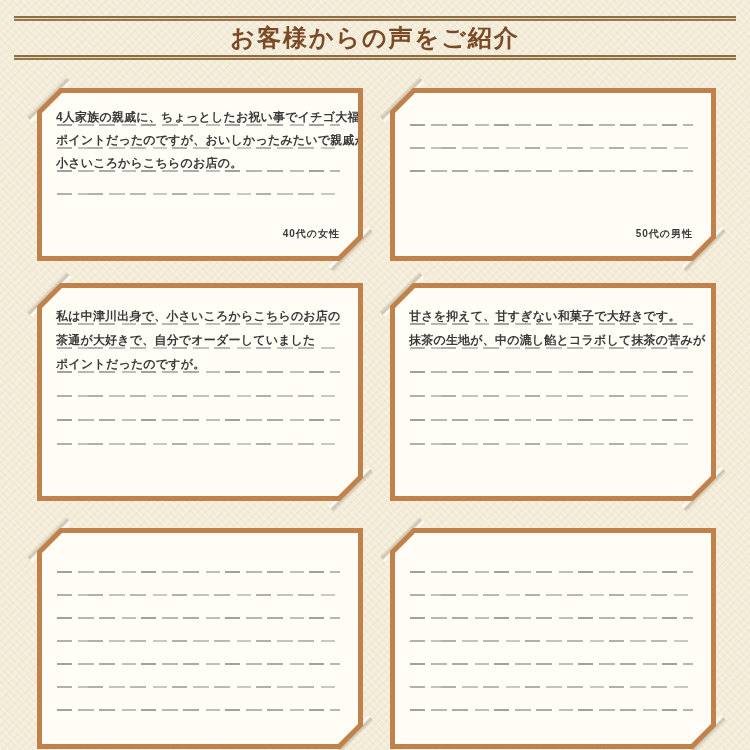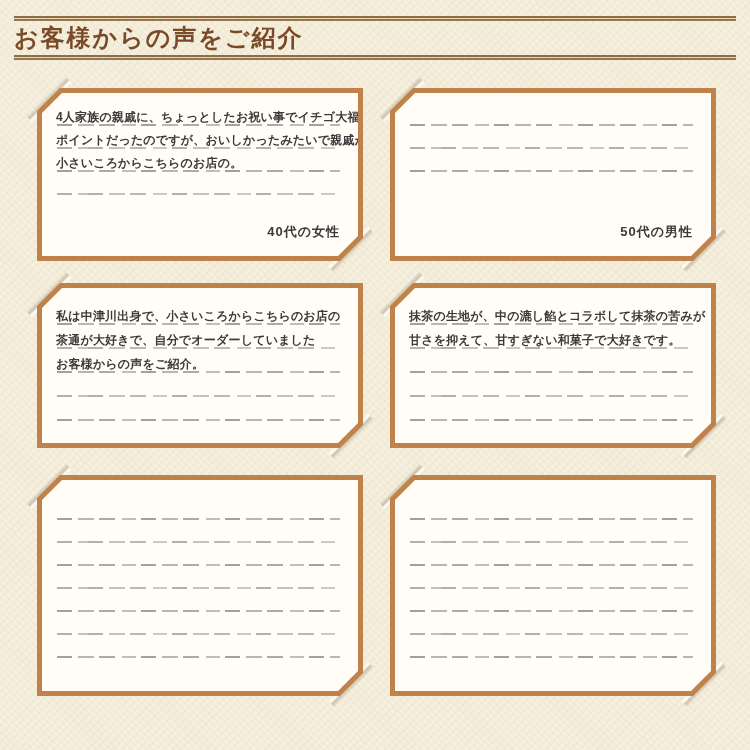--- a/index.html
+++ b/index.html
@@ -14,30 +14,31 @@
     overflow:hidden;
   }
 
   
   .header { position:absolute; top:16px; left:14px; right:14px; }
   .hr-rule {
     height:5px;
     background:linear-gradient(to bottom,#8d6e49 0 36%, #e6d6b0 36% 62%, #97754e 62% 100%);
   }
   .page-title {
+    text-align:center;
     font-size:24px; line-height:28px; font-weight:bold;
     color:#7a4a26; letter-spacing:2px;
     margin:3px 0;
   }
 
   
   .cards { position:absolute; top:88px; left:37px; width:679px; }
   .card-row { display:flex; gap:27px; }
   .row-1 { height:173px; margin-bottom:22px; }
-  .row-2 { height:165px; margin-bottom:27px; }
+  .row-2 { height:218px; margin-bottom:27px; }
   .row-3 { height:221px; }
   .card-wrap { flex:1 1 0; position:relative; }
 
   
   .fold-shadow { position:absolute; width:56px; height:9px; z-index:0; }
   .fold-shadow.tl {
     top:7px; left:-16px; transform:rotate(-45deg);
     background:linear-gradient(to bottom, rgba(150,133,106,0) 0%, rgba(150,133,106,.42) 45%, rgba(255,255,255,.95) 72%, rgba(255,255,255,.15) 100%);
   }
   .fold-shadow.br {
@@ -75,21 +76,21 @@
 
   .line-text {
     position:relative; z-index:1;
     font-size:12px; line-height:1; font-weight:600;
     color:#3a3a3a; letter-spacing:0.2px;
     padding-bottom:6px; white-space:nowrap;
   }
 
   .attribution {
     position:absolute; right:13px; bottom:10px;
-    font-size:13px; font-weight:bold; color:#3a3a3a; letter-spacing:1px;
+    font-size:10px; font-weight:bold; color:#3a3a3a; letter-spacing:1px;
   }
 </style>
 </head>
 <body>
 
 <div class="header">
   <div class="hr-rule"></div>
   <h1 class="page-title">お客様からの声をご紹介</h1>
   <div class="hr-rule"></div>
 </div>
@@ -153,21 +154,21 @@
       <div class="card">
         <div class="card-inner">
           <div class="content c6">
             <div class="line">
                 <span class="line-text">私は中津川出身で、小さいころからこちらのお店の</span>
               </div>
             <div class="line">
                 <span class="line-text">茶通が大好きで、自分でオーダーしていました</span>
               </div>
             <div class="line">
-                <span class="line-text">お客様からの声をご紹介。</span>
+                <span class="line-text">ポイントだったのですが。</span>
               </div>
             <div class="line">
                 <span class="line-text"></span>
               </div>
             <div class="line">
                 <span class="line-text"></span>
               </div>
             <div class="line">
                 <span class="line-text"></span>
               </div>
@@ -176,26 +177,26 @@
       </div>
     </div>
 
     <div class="card-wrap">
       <div class="fold-shadow tl"></div>
       <div class="fold-shadow br"></div>
       <div class="card">
         <div class="card-inner">
           <div class="content c6">
             <div class="line">
+                <span class="line-text">甘さを抑えて、甘すぎない和菓子で大好きです。</span>
+              </div>
+            <div class="line">
                 <span class="line-text">抹茶の生地が、中の漉し餡とコラボして抹茶の苦みが</span>
               </div>
             <div class="line">
-                <span class="line-text">甘さを抑えて、甘すぎない和菓子で大好きです。</span>
-              </div>
-            <div class="line">
                 <span class="line-text"></span>
               </div>
             <div class="line">
                 <span class="line-text"></span>
               </div>
             <div class="line">
                 <span class="line-text"></span>
               </div>
             <div class="line">
                 <span class="line-text"></span>

